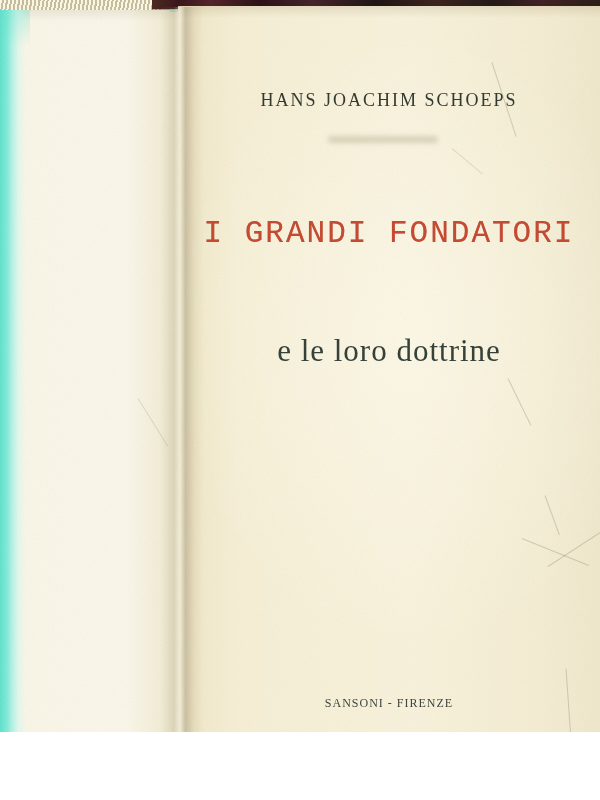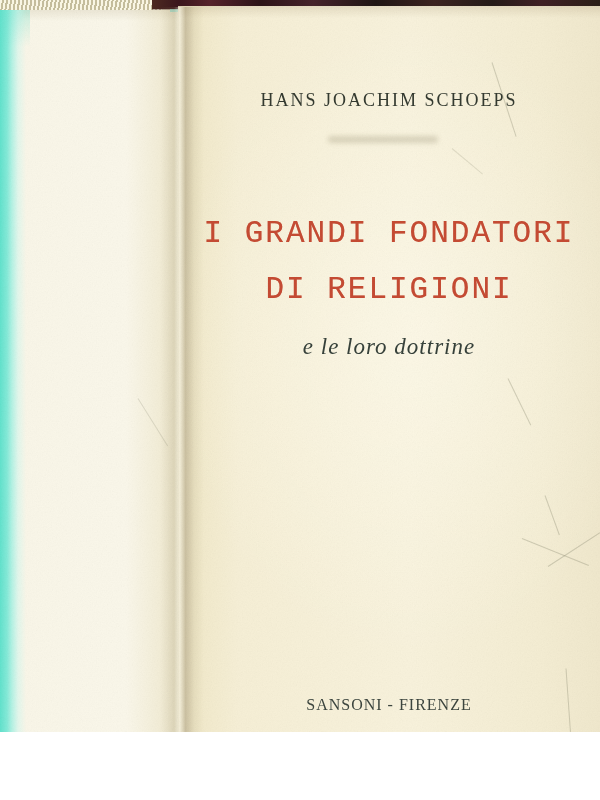--- a/index.html
+++ b/index.html
@@ -79,23 +79,23 @@
     font-weight:bold;font-weight:500;
   }
   .title1,.title2{
     color:var(--title-red);font-size:31px;letter-spacing:2px;
     text-shadow:0 0 .4px rgba(198,75,51,.5);
     font-family:Liberation Mono, monospace;
   }
   .title1{top:212px;}
   .title2{top:268px;}
   .subtitle{
-    top:329px;font-size:23px;font-style:italic;letter-spacing:1px;color:var(--subtitle-ink);
+    top:329px;font-size:31px;letter-spacing:1px;color:var(--subtitle-ink);
   }
-  .imprint{top:691px;font-size:16px;letter-spacing:1px;color:var(--imprint-ink);}
+  .imprint{top:691px;font-size:12px;letter-spacing:1px;color:var(--imprint-ink);}
 
   
   .smudge{
     position:absolute;height:7px;border-radius:4px;
     background:rgba(150,140,110,.30);filter:blur(2.5px);
     text-align:initial;
   }
   .smudge.s-a{top:130px;left:150px;width:110px;}
   .smudge.s-b{top:748px;left:160px;width:85px;}
   .smudge.s-c{top:773px;left:178px;width:38px;}
@@ -124,21 +124,20 @@
 
   <div class="left-page"></div>
   <div class="spine-strip"></div>
   <div class="top-edge-pale"></div>
   <div class="top-edge-dark"></div>
   <div class="teal-topline"></div>
 
   <div class="right-page">
     <div class="author">HANS JOACHIM SCHOEPS</div>
     <div class="title1">I GRANDI FONDATORI</div>
-    <div class="title2">DI RELIGIONI</div>
     <div class="subtitle">e le loro dottrine</div>
     <div class="imprint">SANSONI - FIRENZE</div>
     <div class="smudge s-a"></div>
     <div class="smudge s-b"></div>
     <div class="smudge s-c"></div>
   </div>
 
   <div class="gutter"></div>
 
   <div class="scratch sc1"></div>

